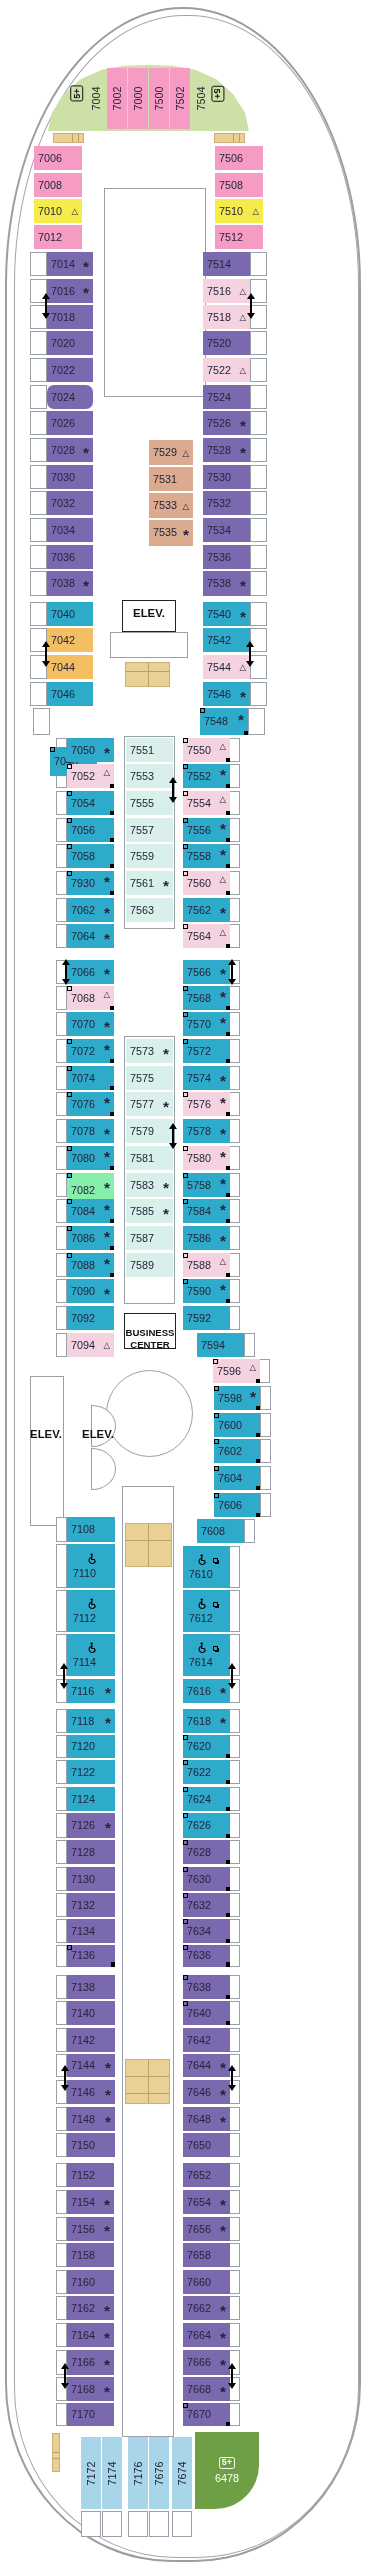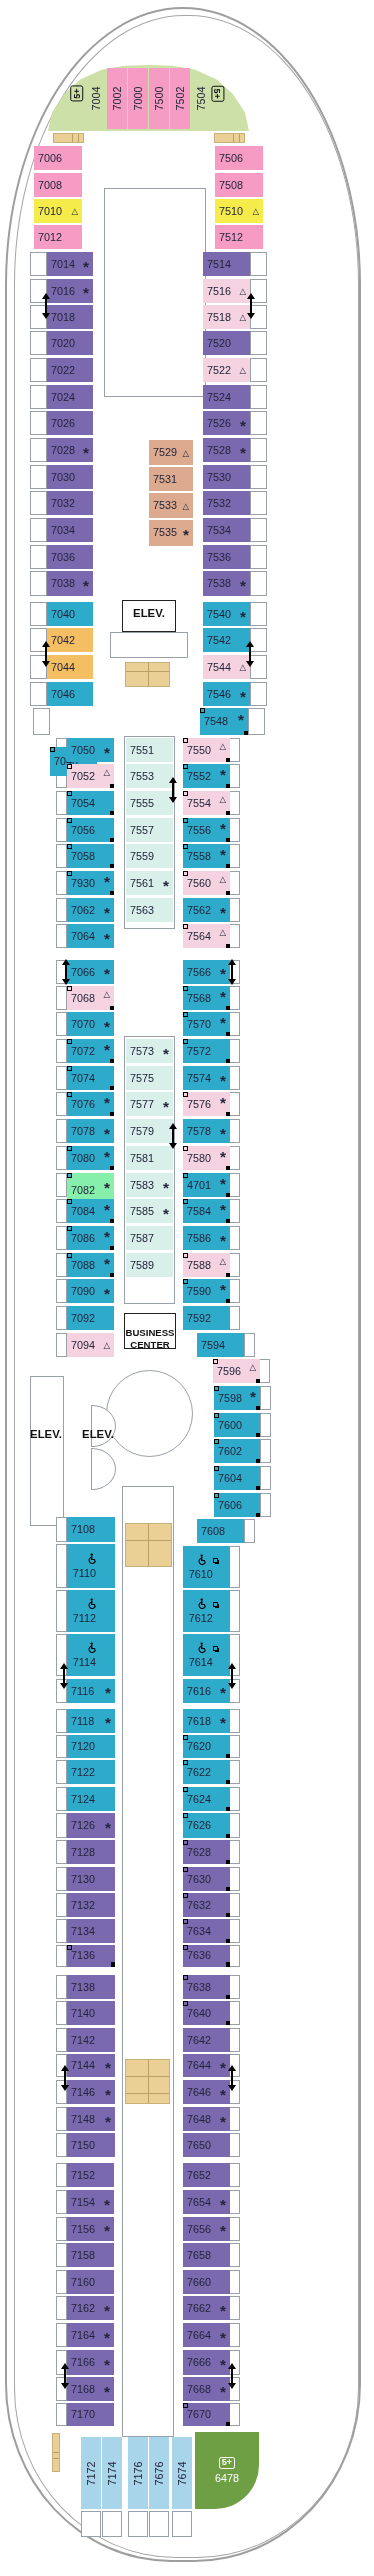--- a/index.html
+++ b/index.html
@@ -131,21 +131,21 @@
     </div>
     <div class="bal" style="left: 29.5px; top: 305px; width: 17px; height: 24.4px;"></div>
     <div class="cabin" style="left: 47px; top: 331px; width: 46px; height: 24.4px; background: rgb(122, 105, 175); --bg: #7A69AF;">
       <div class="num" style="position: static;">7020</div>
     </div>
     <div class="bal" style="left: 29.5px; top: 331px; width: 17px; height: 24.4px;"></div>
     <div class="cabin" style="left: 47px; top: 358px; width: 46px; height: 24.4px; background: rgb(122, 105, 175); --bg: #7A69AF;">
       <div class="num" style="position: static;">7022</div>
     </div>
     <div class="bal" style="left: 29.5px; top: 358px; width: 17px; height: 24.4px;"></div>
-    <div class="cabin" style="left: 47px; top: 385px; width: 46px; height: 24.4px; background: rgb(122, 105, 175); --bg: #7A69AF;">
+    <div class="cabin" style="left: 47px; top: 385px; width: 46px; height: 24.4px; background: rgb(122, 105, 175); border-radius: 7px; --bg: #7A69AF;">
       <div class="num" style="position: static;">7024</div>
     </div>
     <div class="bal" style="left: 29.5px; top: 385px; width: 17px; height: 24.4px;"></div>
     <div class="cabin" style="left: 47px; top: 411px; width: 46px; height: 24.4px; background: rgb(122, 105, 175); --bg: #7A69AF;">
       <div class="num" style="position: static;">7026</div>
     </div>
     <div class="bal" style="left: 29.5px; top: 411px; width: 17px; height: 24.4px;"></div>
     <div class="cabin" style="left: 47px; top: 438px; width: 46px; height: 24.4px; background: rgb(122, 105, 175); --bg: #7A69AF;">
       <div class="num" style="position: static;">7028</div>
       <div class="syms" style="position: static;">
@@ -874,21 +874,21 @@
     <div class="bal" style="left: 229px; top: 1119px; width: 11.4px; height: 24.4px;"></div>
     <div class="cabin" style="left: 183px; top: 1146px; width: 47px; height: 24.4px; background: rgb(244, 210, 224); --bg: #F4D2E0;">
       <div class="num" style="position: static;">7580</div>
       <div class="syms" style="position: static;">
         <div class="ast" style="position: static;">*</div>
         <div class="sqi" style="position: static;"></div>
       </div>
     </div>
     <div class="bal" style="left: 229px; top: 1146px; width: 11.4px; height: 24.4px;"></div>
     <div class="cabin" style="left: 183px; top: 1173px; width: 47px; height: 24.4px; background: rgb(46, 170, 203); --bg: #2EAACB;">
-      <div class="num" style="position: static;">4701</div>
+      <div class="num" style="position: static;">5758</div>
       <div class="syms" style="position: static;">
         <div class="ast" style="position: static;">*</div>
         <div class="sqi" style="position: static;"></div>
       </div>
     </div>
     <div class="bal" style="left: 229px; top: 1173px; width: 11.4px; height: 24.4px;"></div>
     <div class="cabin" style="left: 183px; top: 1199px; width: 47px; height: 24.4px; background: rgb(46, 170, 203); --bg: #2EAACB;">
       <div class="num" style="position: static;">7584</div>
       <div class="syms" style="position: static;">
         <div class="ast" style="position: static;">*</div>

